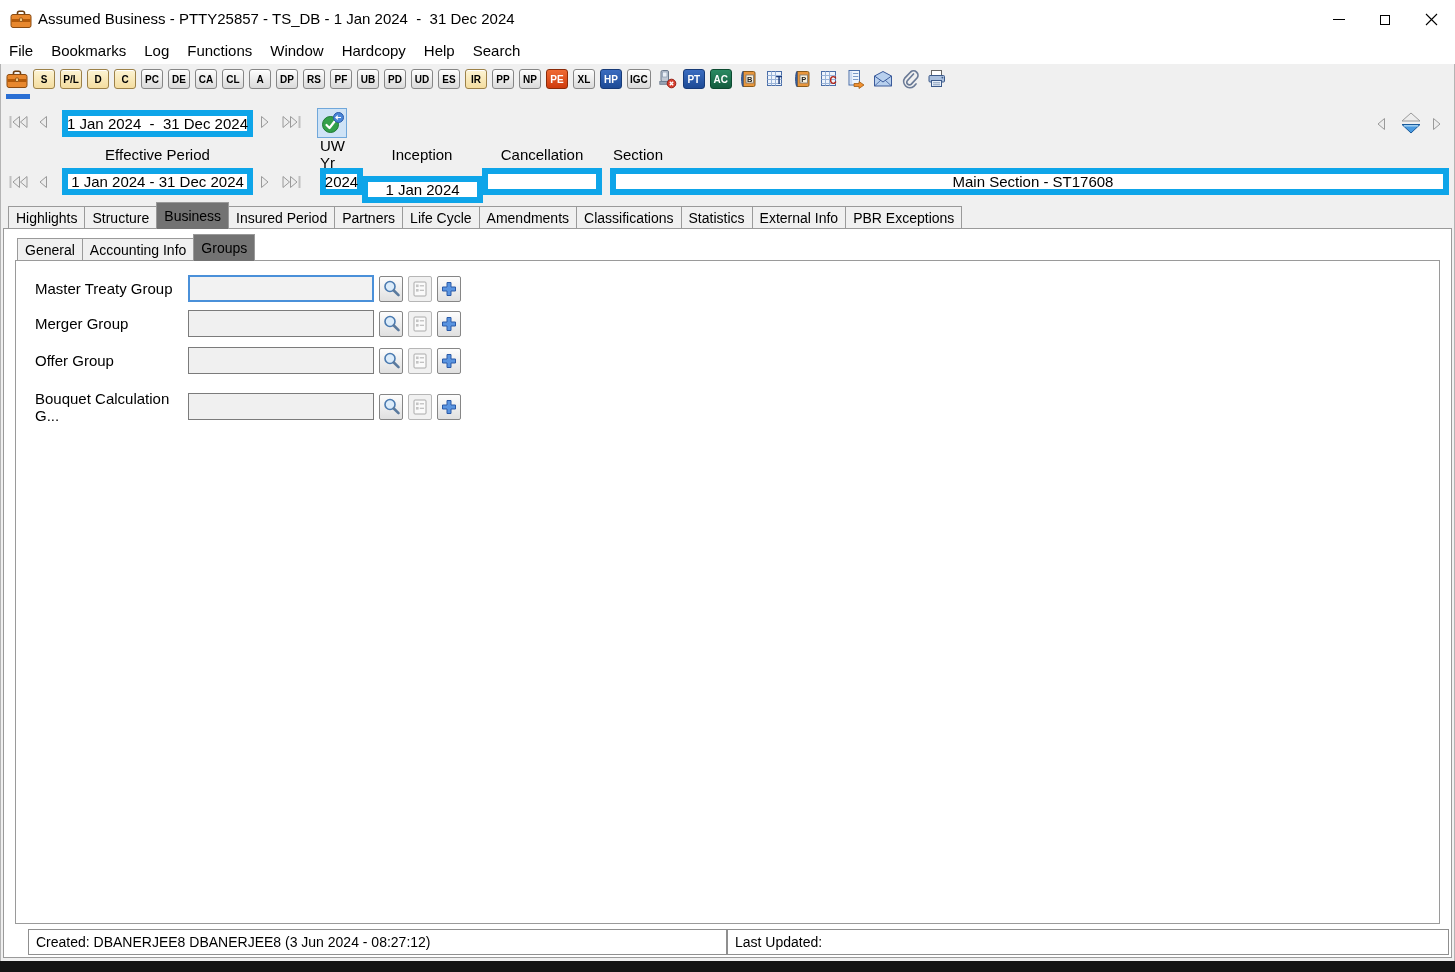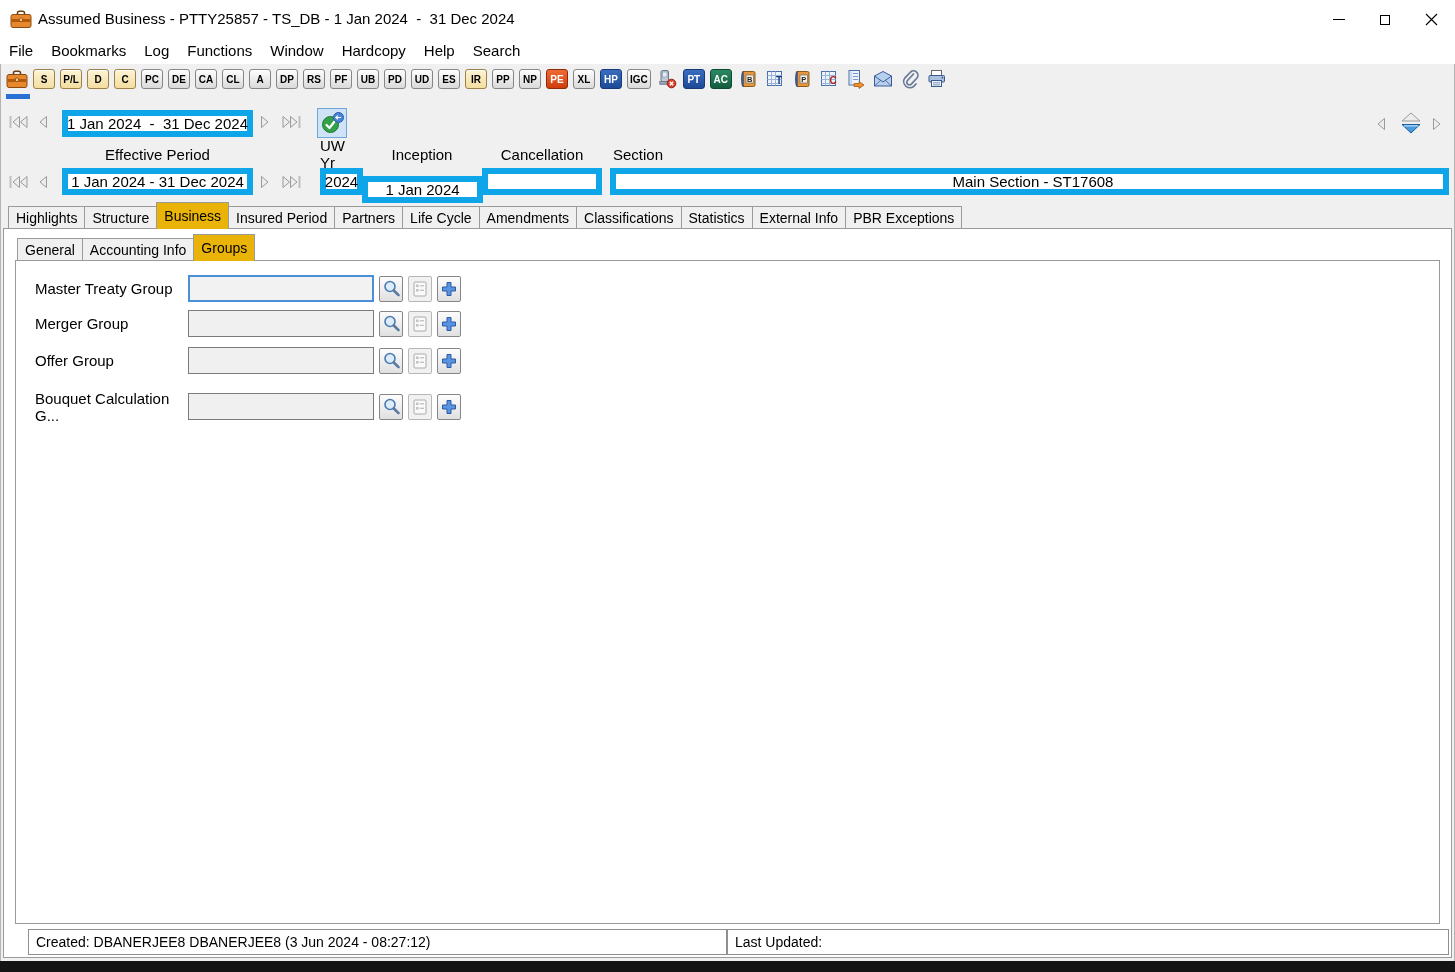--- a/index.html
+++ b/index.html
@@ -40,21 +40,21 @@
   .hbox { position:absolute; height:27px; background:#fff; border:6px solid #0ea5e9; display:flex; align-items:center; justify-content:center; font-size:15px; }
   .hbox span { white-space:pre; }
   .hbox.left-align { justify-content:center; padding-left:7px; }
   .hlabel { position:absolute; top:144px; height:20px; font-size:15px; display:flex; align-items:center; justify-content:center; }
   .confirm-btn { position:absolute; left:317px; top:108px; width:30px; height:30px; background:#cfe3f6; border:1px solid #70a7da; display:flex; align-items:center; justify-content:center; padding:0; }
 
   
   .tabs { position:absolute; left:8px; top:202px; height:27px; display:flex; align-items:flex-end; z-index:3; }
   .tab { height:22px; margin-bottom:1px; padding:0 7px; font-size:14px; background:#f0f0f0; border:1px solid #9a9a9a; border-bottom:none; margin-left:-1px; display:flex; align-items:center; cursor:default; }
   .tab:first-child { margin-left:0; }
-  .tab.active { height:27px; margin-bottom:0; background:#eab308; position:relative; z-index:4; }
+  .tab.active { height:27px; margin-bottom:0; background:#737373; position:relative; z-index:4; }
 
   .content-panel { position:absolute; left:3px; top:228px; width:1449px; height:730px; background:#fff; border:1px solid #9a9a9a; }
 
   .subtabs { position:absolute; left:17px; top:234px; height:27px; display:flex; align-items:flex-end; z-index:3; }
   .subpanel { position:absolute; left:15px; top:260px; width:1425px; height:664px; background:#fff; border:1px solid #9a9a9a; z-index:1; }
 
   
   .form-row { position:absolute; left:19px; height:27px; display:flex; align-items:center; }
   .form-label { width:153px; font-size:15px; }
   .field-input { width:186px; height:27px; border:1px solid #7b7b7b; background:#f0f0f0; font:15px "Liberation Sans", sans-serif; padding:0 4px; }

